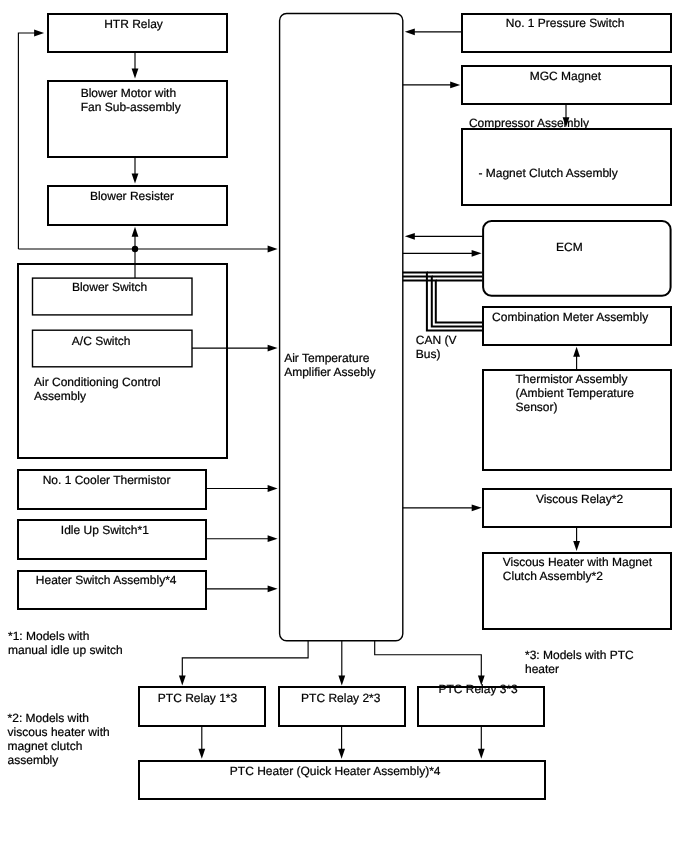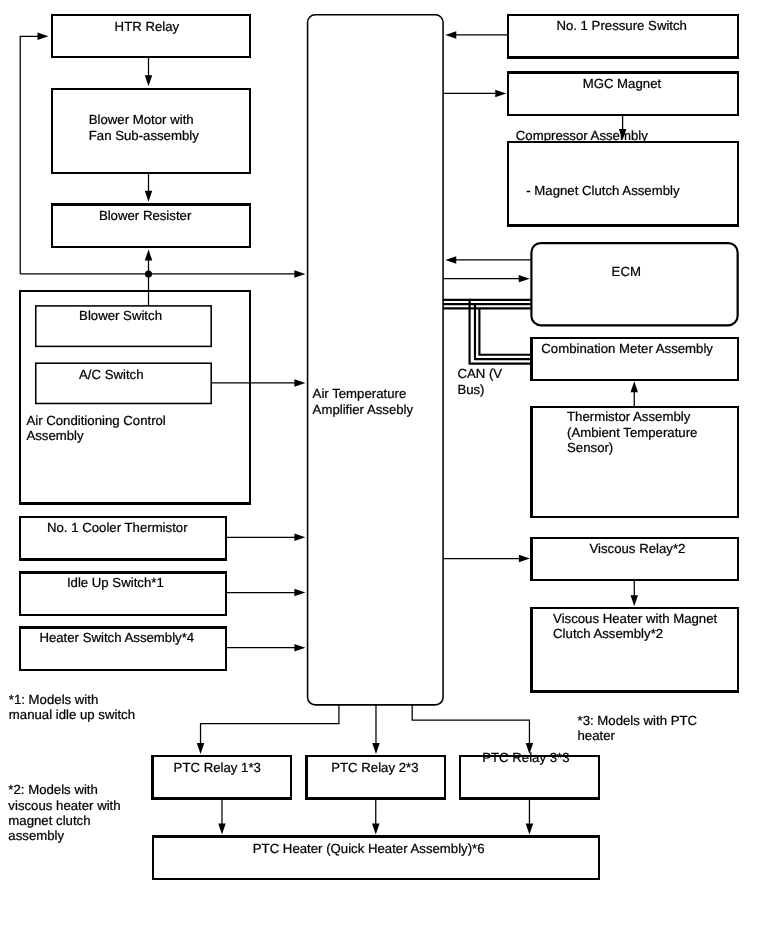--- a/index.html
+++ b/index.html
@@ -128,26 +128,26 @@
     <path d="M402.6,280.4 L435.8,280.4 L435.8,322.5 L482.4,322.5"></path>
     <path d="M426.9,272.6 L482.4,272.6"></path>
     <path d="M431.8,276.5 L482.4,276.5"></path>
     <path d="M435.8,280.4 L482.4,280.4"></path>
   </g>
 </svg>
 
 <div id="texts">
 
   <div class="txt" style="left:104.2px;top:17.0px">HTR Relay</div>
-  <div class="txt" style="left:80.7px;top:102px">Blower Motor with
+  <div class="txt" style="left:80.7px;top:86px">Blower Motor with
 Fan Sub-assembly</div>
   <div class="txt" style="left:89.9px;top:189.1px">Blower Resister</div>
   <div class="txt" style="left:71.9px;top:280.1px">Blower Switch</div>
   <div class="txt" style="left:71.8px;top:334.0px">A/C Switch</div>
-  <div class="txt" style="left:24px;top:375.3px">Air Conditioning Control
+  <div class="txt" style="left:34px;top:375.3px">Air Conditioning Control
 Assembly</div>
   <div class="txt" style="left:42.7px;top:473.4px">No. 1 Cooler Thermistor</div>
   <div class="txt" style="left:60.8px;top:523.4px">Idle Up Switch*1</div>
   <div class="txt" style="left:35.8px;top:573.4px">Heater Switch Assembly*4</div>
   <div class="txt" style="left:284.2px;top:351.0px">Air Temperature
 Amplifier Assebly</div>
   <div class="txt" style="left:505.8px;top:16.1px">No. 1 Pressure Switch</div>
   <div class="txt" style="left:529.7px;top:69.0px">MGC Magnet</div>
   <div class="txt" style="left:468.9px;top:116px">Compressor Assembly</div>
   <div class="txt" style="left:478.4px;top:165.5px">- Magnet Clutch Assembly</div>
@@ -155,21 +155,21 @@
   <div class="txt" style="left:492.1px;top:310.4px">Combination Meter Assembly</div>
   <div class="txt" style="left:515.5px;top:372.3px">Thermistor Assembly
 (Ambient Temperature
 Sensor)</div>
   <div class="txt" style="left:535.9px;top:491.9px">Viscous Relay*2</div>
   <div class="txt" style="left:502.8px;top:554.9px">Viscous Heater with Magnet
 Clutch Assembly*2</div>
   <div class="txt" style="left:157.8px;top:691.1px">PTC Relay 1*3</div>
   <div class="txt" style="left:301.1px;top:691.1px">PTC Relay 2*3</div>
   <div class="txt" style="left:438.4px;top:682px">PTC Relay 3*3</div>
-  <div class="txt" style="left:229.8px;top:764.1px">PTC Heater (Quick Heater Assembly)*6</div>
+  <div class="txt" style="left:229.8px;top:764.1px">PTC Heater (Quick Heater Assembly)*4</div>
 
   <div class="txt" style="left:415.8px;top:333.2px">CAN (V
 Bus)</div>
   <div class="txt" style="left:8.0px;top:628.5px">*1: Models with
 manual idle up switch</div>
   <div class="txt" style="left:7.6px;top:711.2px">*2: Models with
 viscous heater with
 magnet clutch
 assembly</div>
   <div class="txt" style="left:525px;top:648.2px">*3: Models with PTC

